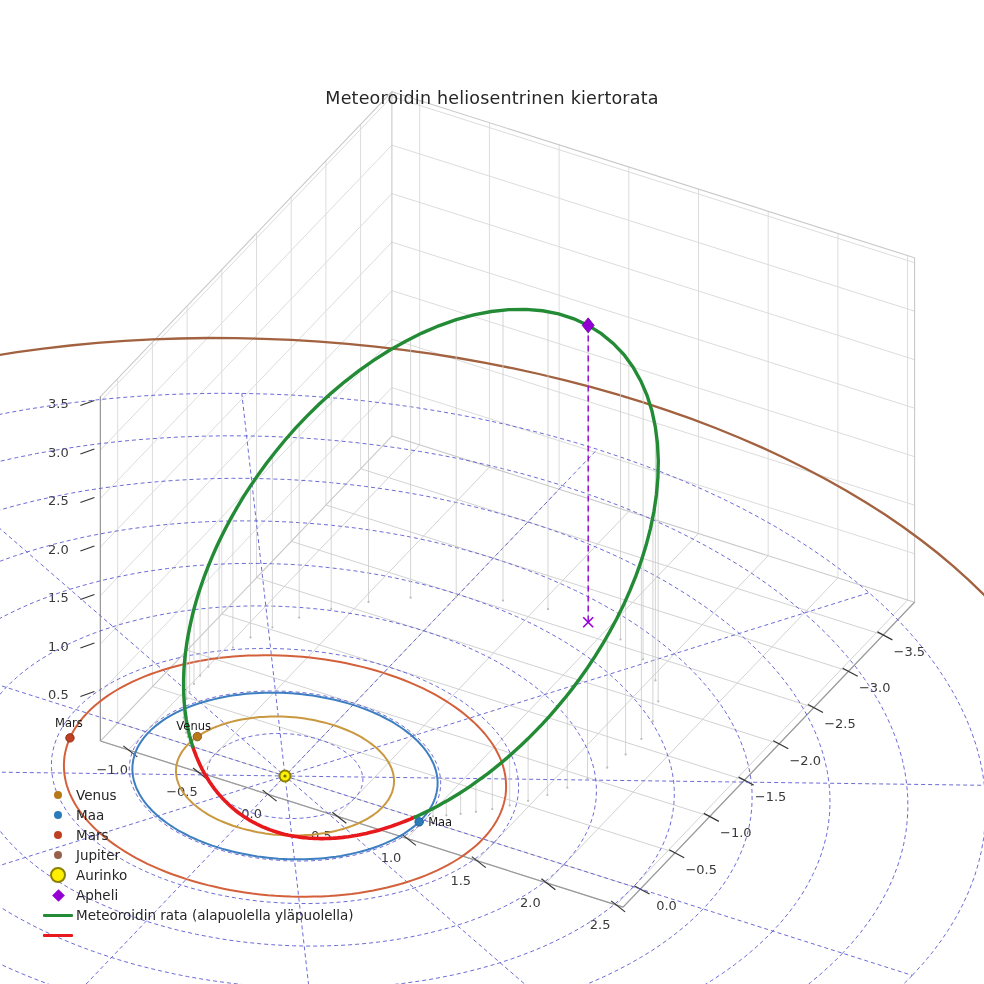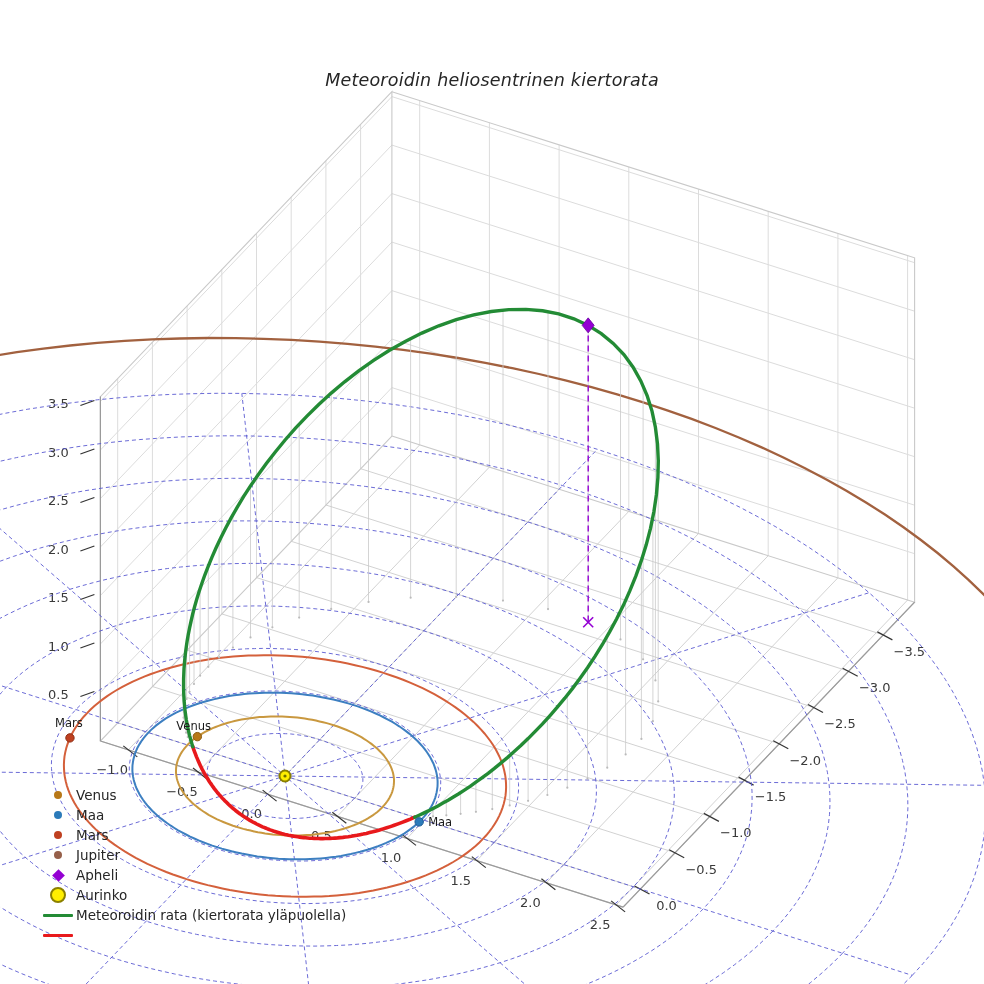--- a/index.html
+++ b/index.html
@@ -1,19 +1,19 @@
 <!DOCTYPE html>
 <html><head>
 <meta charset="utf-8">
 <style>
   html,body{margin:0;padding:0;background:#ffffff;width:984px;height:984px;overflow:hidden;}
   body{font-family:"DejaVu Sans","Liberation Sans",sans-serif;}
   .stage{position:relative;width:984px;height:984px;background:#fff;}
-  .plot-title{position:absolute;top:70px;left:0;width:984px;text-align:center;
-    font-style:italic;font-size:17.5px;color:#262626;letter-spacing:.2px;}
+  .plot-title{position:absolute;top:88px;left:0;width:984px;text-align:center;
+    font-size:17.5px;color:#262626;letter-spacing:.2px;}
   #plot3d{position:absolute;left:0;top:0;}
   #legend{position:absolute;left:40px;top:785px;font-size:13.5px;color:#262626;}
   .lg-row{display:flex;align-items:center;height:20px;}
   .lg-marker{width:36px;display:flex;justify-content:center;align-items:center;flex:0 0 36px;}
   .lg-dot{width:8px;height:8px;border-radius:50%;}
   .lg-bigcircle{width:12px;height:12px;border-radius:50%;border:2px solid #8b8000;}
   .lg-diamond{width:9px;height:9px;transform:rotate(45deg);}
   .lg-line{width:30px;height:3px;border-radius:1px;}
   .lg-label{white-space:nowrap;}
   text{font-family:"DejaVu Sans","Liberation Sans",sans-serif;}
@@ -310,35 +310,35 @@
         <span class="lg-label">Mars</span>
       </div>
       <div class="lg-row">
         <span class="lg-marker">
           <span class="lg-dot" style="background: rgb(150, 96, 74);"></span>
         </span>
         <span class="lg-label">Jupiter</span>
       </div>
       <div class="lg-row">
         <span class="lg-marker">
+          <span class="lg-bigcircle" style="background: rgb(255, 239, 0);"></span>
+        </span>
+        <span class="lg-label">Aurinko</span>
+      </div>
+      <div class="lg-row">
+        <span class="lg-marker">
           <span class="lg-diamond" style="background: rgb(148, 0, 211);"></span>
         </span>
         <span class="lg-label">Apheli</span>
       </div>
       <div class="lg-row">
         <span class="lg-marker">
-          <span class="lg-bigcircle" style="background: rgb(255, 239, 0);"></span>
-        </span>
-        <span class="lg-label">Aurinko</span>
-      </div>
-      <div class="lg-row">
-        <span class="lg-marker">
           <span class="lg-line" style="background: rgb(35, 139, 53);"></span>
         </span>
-        <span class="lg-label">Meteoroidin rata (kiertorata yläpuolella)</span>
+        <span class="lg-label">Meteoroidin rata (alapuolella yläpuolella)</span>
       </div>
       <div class="lg-row">
         <span class="lg-marker">
           <span class="lg-line" style="background: rgb(232, 25, 28);"></span>
         </span>
       </div>
     </div>
 </div>
 
 </body></html>

